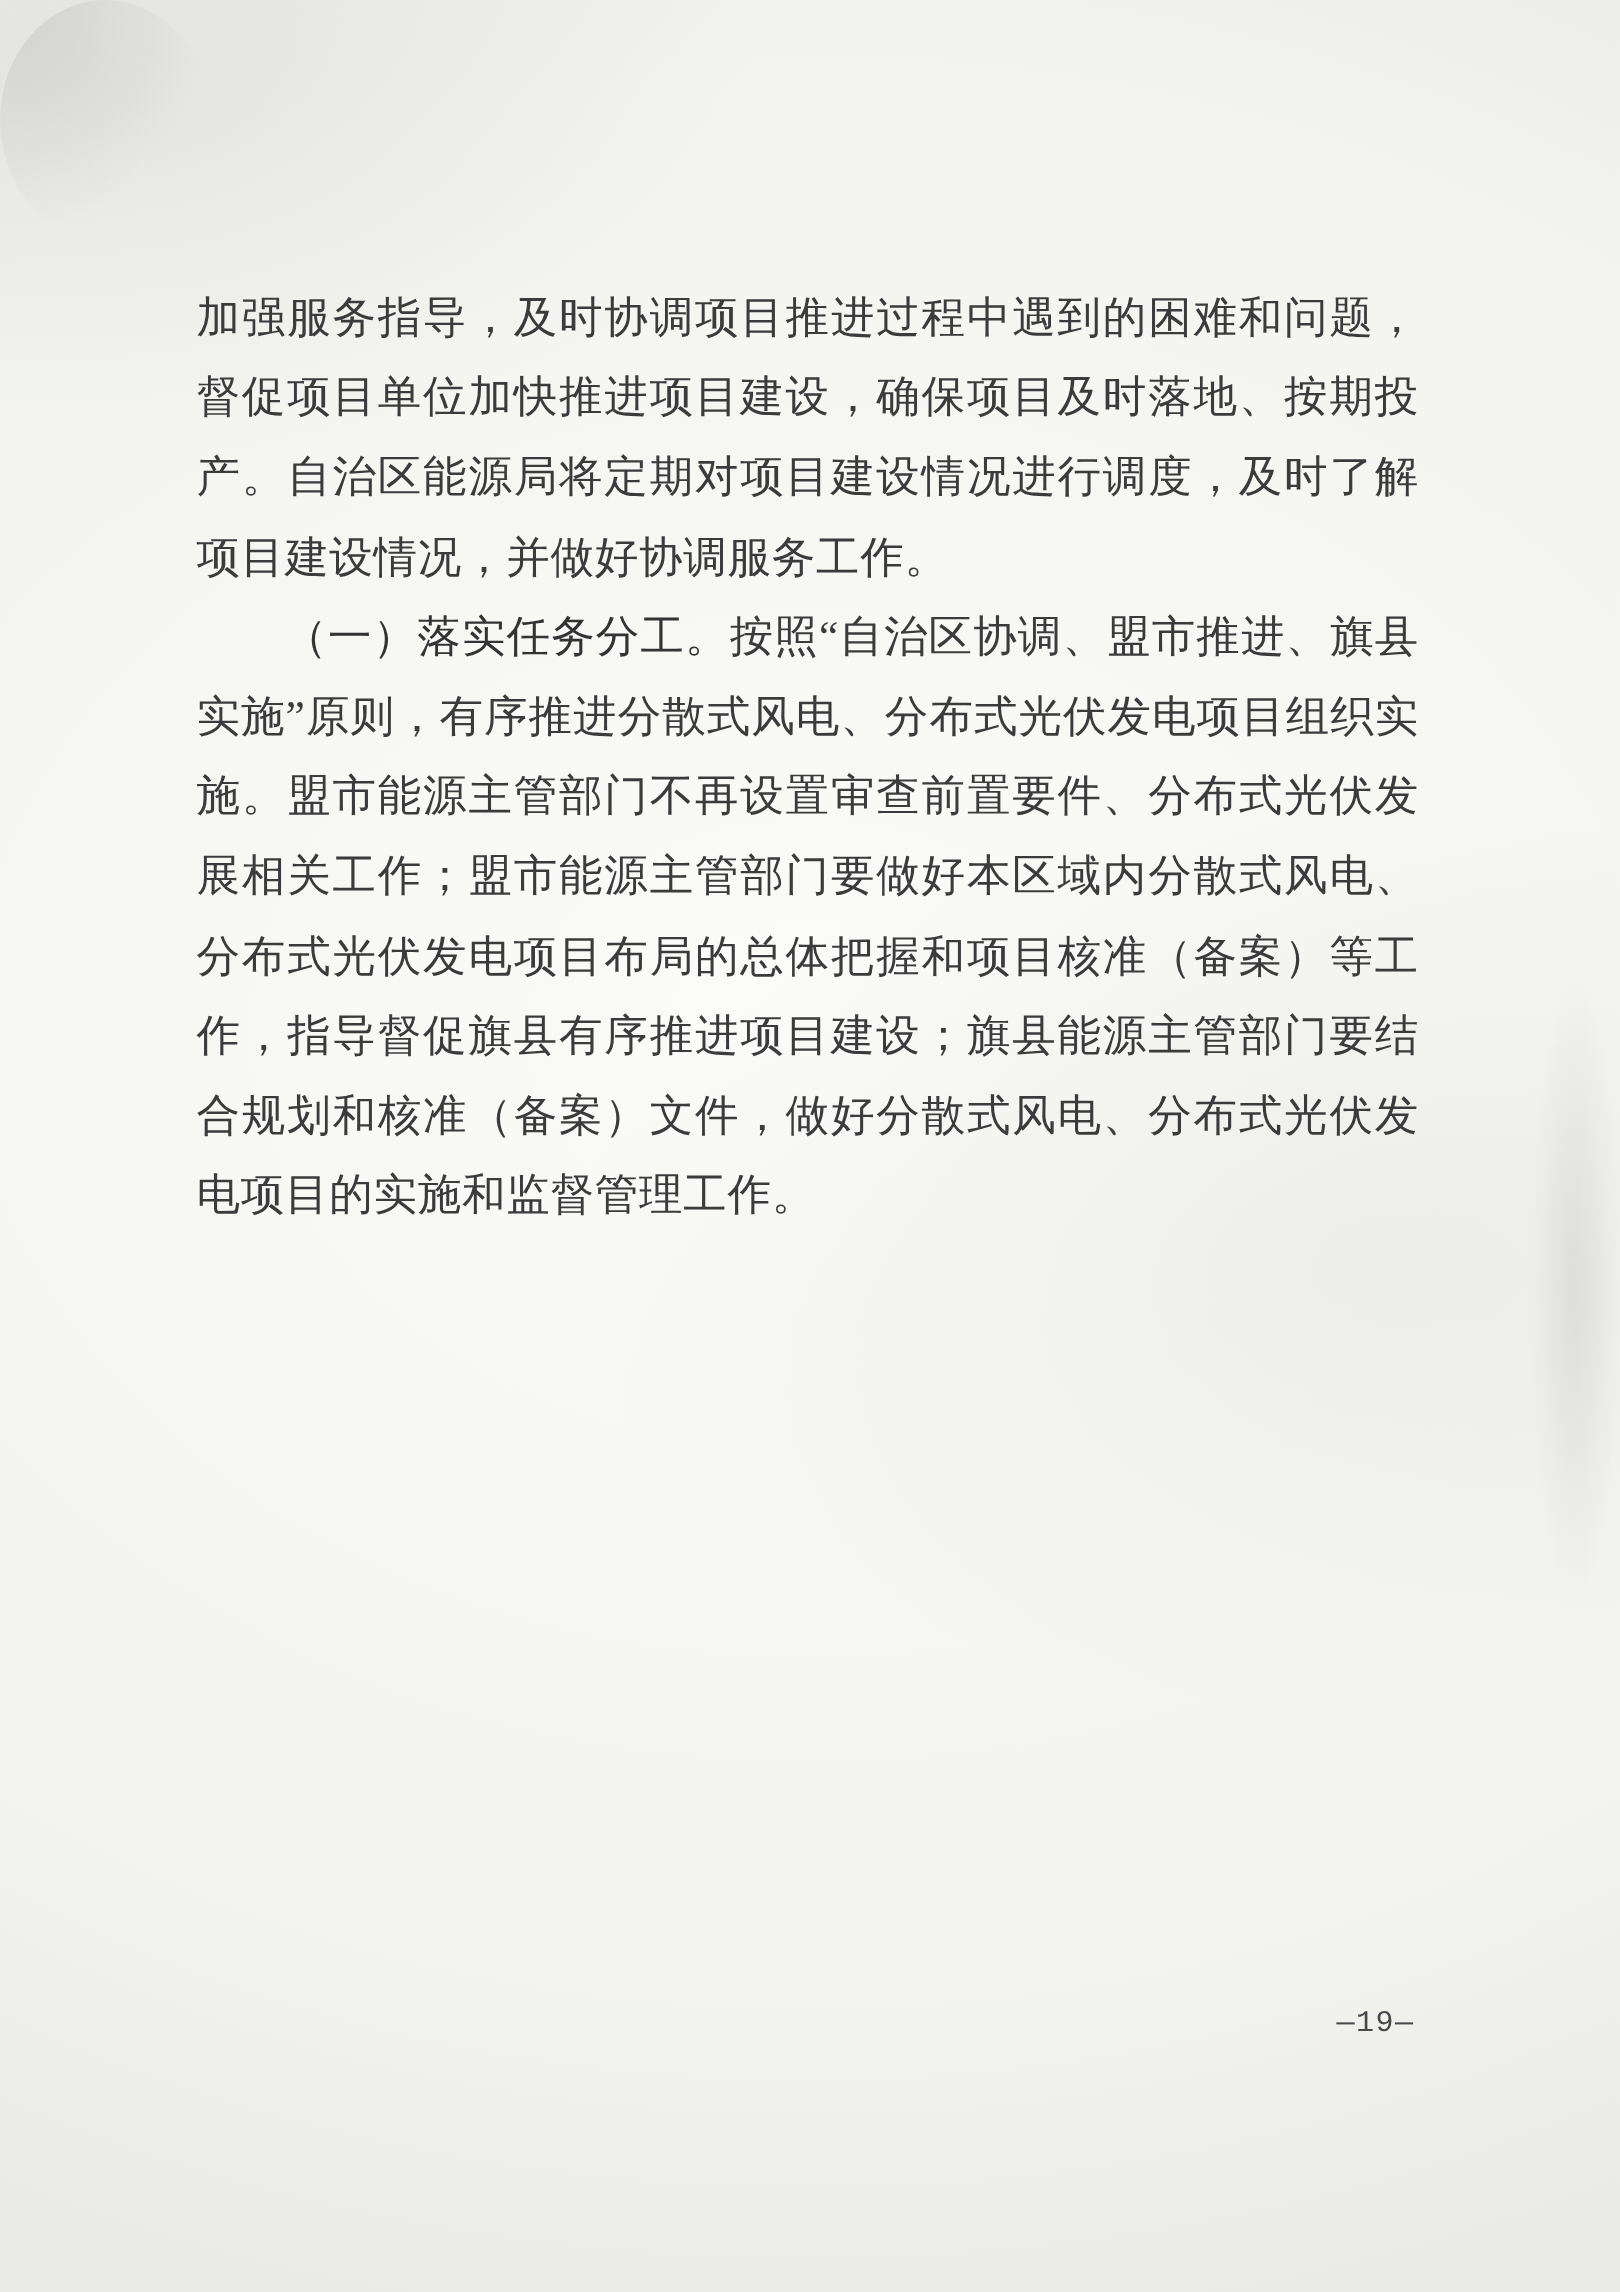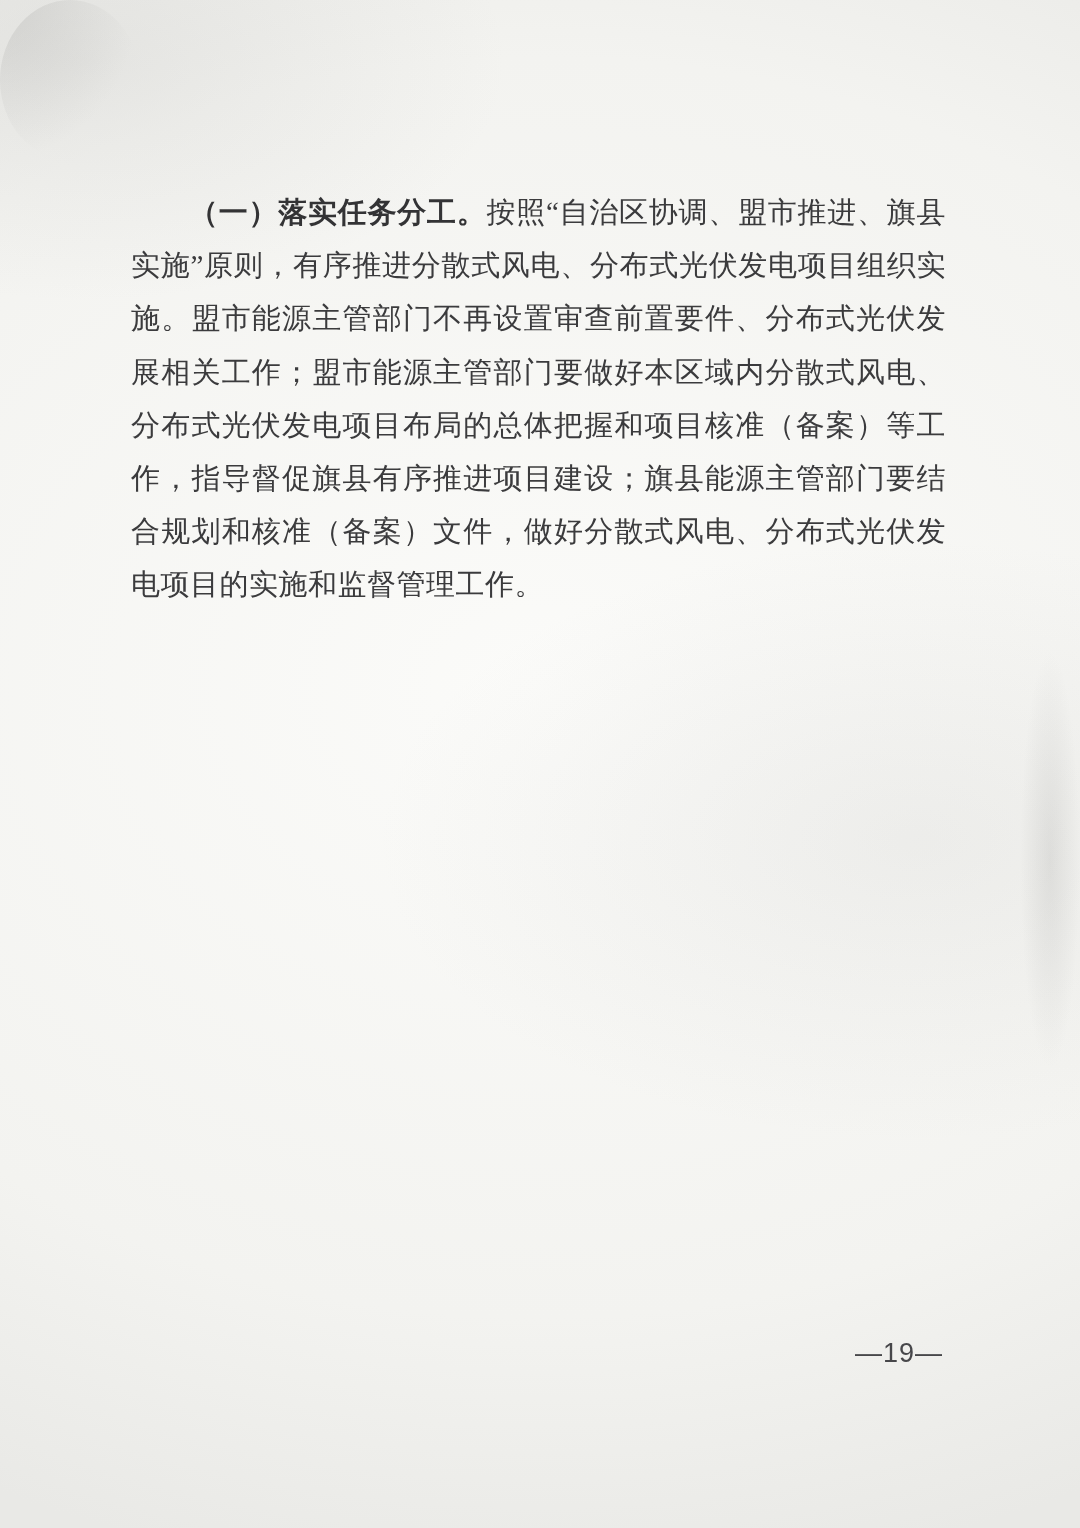--- a/index.html
+++ b/index.html
@@ -31,35 +31,35 @@
     line-height: 53.2px;
     color: #3b3b3d;
     text-align: justify;
     text-justify: inter-ideograph;
     letter-spacing: 0.5px;
   }
   .indent {
     text-indent: 2em;
   }
   .lead {
-    font-weight: 700;
+    font-weight: 400;
     color: #333335;
   }
   .heading {
     font-weight: 700;
     color: #333335;
   }
   .page-number {
     position: absolute;
     right: 137px;
     top: 1338px;
-    font-size: 27px;
+    font-size: 20px;
     letter-spacing: 1px;
     color: #47474a;
-    font-family: Liberation Sans, sans-serif;
+    font-family: Liberation Mono, monospace;
   }
   
   .smudge {
     position: absolute;
     border-radius: 50%;
     pointer-events: none;
   }
   .smudge-1 {
     left: 1020px; top: 650px; width: 60px; height: 420px;
     background: radial-gradient(ellipse at center, rgba(160,160,158,0.22), rgba(0,0,0,0) 70%);
@@ -72,20 +72,21 @@
 </head>
 <body>
 
 <div class="page">
 
   <div class="smudge smudge-1"></div>
   <div class="smudge smudge-2"></div>
 
   <div class="content">
 
+    <p class="para"><span>加强服务指导，及时协调项目推进过程中遇到的困难和问题，督促项目单位加快推进项目建设，确保项目及时落地、按期投产。自治区能源局将定期对项目建设情况进行调度，及时了解项目建设情况，并做好协调服务工作。</span></p>
 
 
     <p class="para indent"><span class="lead">（一）落实任务分工。</span><span>按照“自治区协调、盟市推进、旗县实施”原则，有序推进分散式风电、分布式光伏发电项目组织实施。盟市能源主管部门不再设置审查前置要件、分布式光伏发展相关工作；盟市能源主管部门要做好本区域内分散式风电、分布式光伏发电项目布局的总体把握和项目核准（备案）等工作，指导督促旗县有序推进项目建设；旗县能源主管部门要结合规划和核准（备案）文件，做好分散式风电、分布式光伏发电项目的实施和监督管理工作。</span></p>
 
 
   </div>
 
   <div class="page-number">—19—</div>
 
 </div>

